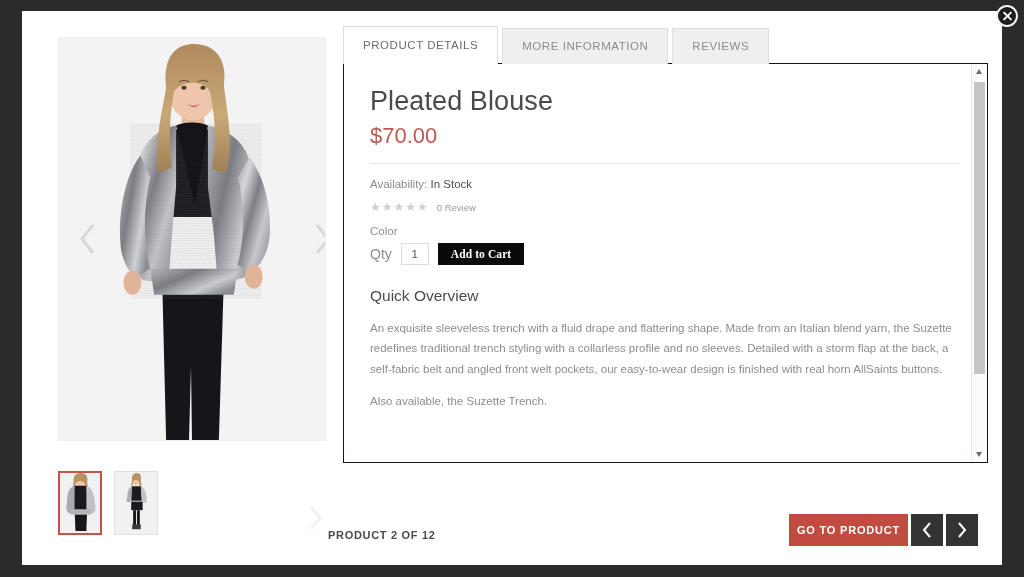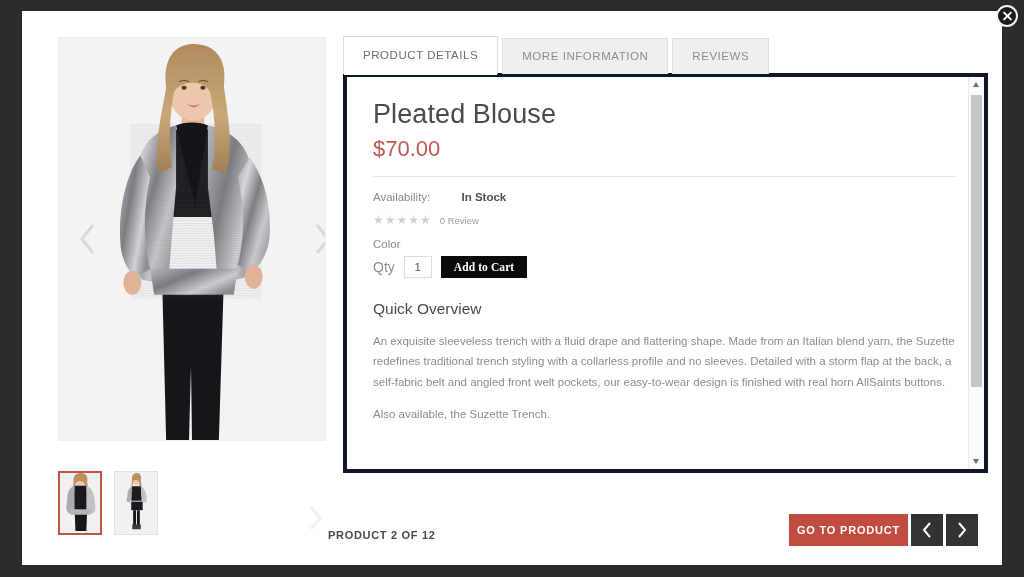--- a/index.html
+++ b/index.html
@@ -94,21 +94,21 @@
     left: 268px; top: 465px;
     width: 22px; height: 32px;
     opacity: .12;
     cursor: pointer;
   }
   #thumb-next svg { width: 100%; height: 100%; }
 
   
   #right-col {
     position: absolute;
-    left: 321px; top: 26px;
+    left: 321px; top: 16px;
     width: 645px;
   }
   #tabs {
     display: flex;
     align-items: flex-end;
     height: 37px;
     position: relative;
     z-index: 3;
   }
   .tab {
@@ -137,21 +137,21 @@
   .tab.active::after {
     content: "";
     position: absolute;
     left: 0; right: 0; bottom: -1px;
     height: 2px;
     background: #ffffff;
   }
 
   #panel {
     position: relative;
-    border: 4px solid #0f172a;
+    border: 1px solid #0f172a;
     background: #ffffff;
     height: 400px;
     margin-top: -1px;
     overflow: hidden;
   }
   #panel-inner {
     padding: 22px 28px 0 26px;
     height: 100%;
     overflow: hidden;
   }
@@ -172,21 +172,21 @@
   hr.rule {
     border: none;
     border-top: 1px solid #e6e5e5;
     margin: 0 0 14px 0;
   }
   .avail {
     font-size: 11.5px;
     color: #8a8a8a;
     margin-bottom: 11px;
   }
-  .avail b { color: #4f4f4f; font-weight: 700; margin-left: 28px; }
+  .avail b { color: #4f4f4f; font-weight: 400; }
 
   #rating-row {
     display: flex;
     align-items: center;
     gap: 8px;
     margin-bottom: 12px;
   }
   #stars { color: #cfcfcf; font-size: 12px; letter-spacing: 1px; line-height: 1; }
   #review-count { font-size: 9.5px; color: #9b9b9b; }
 

